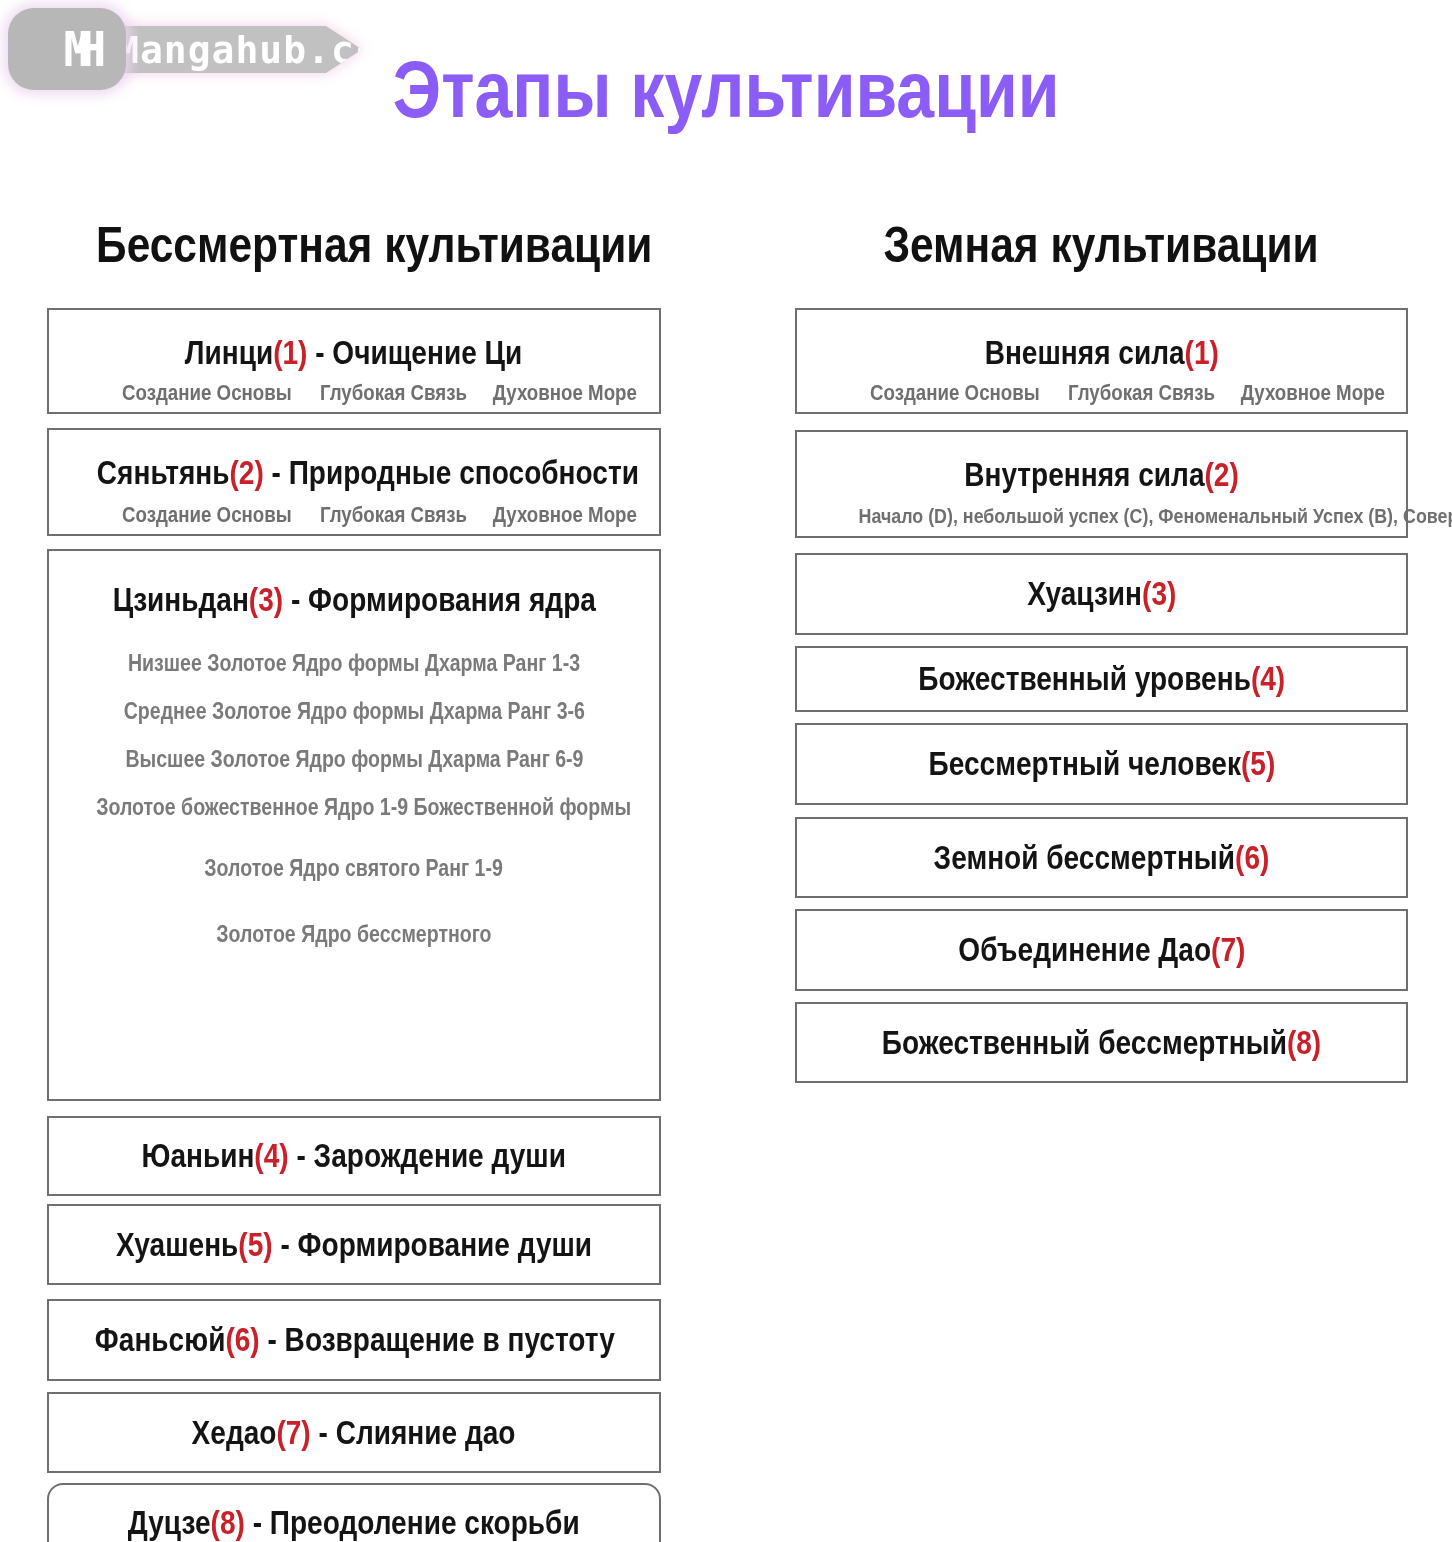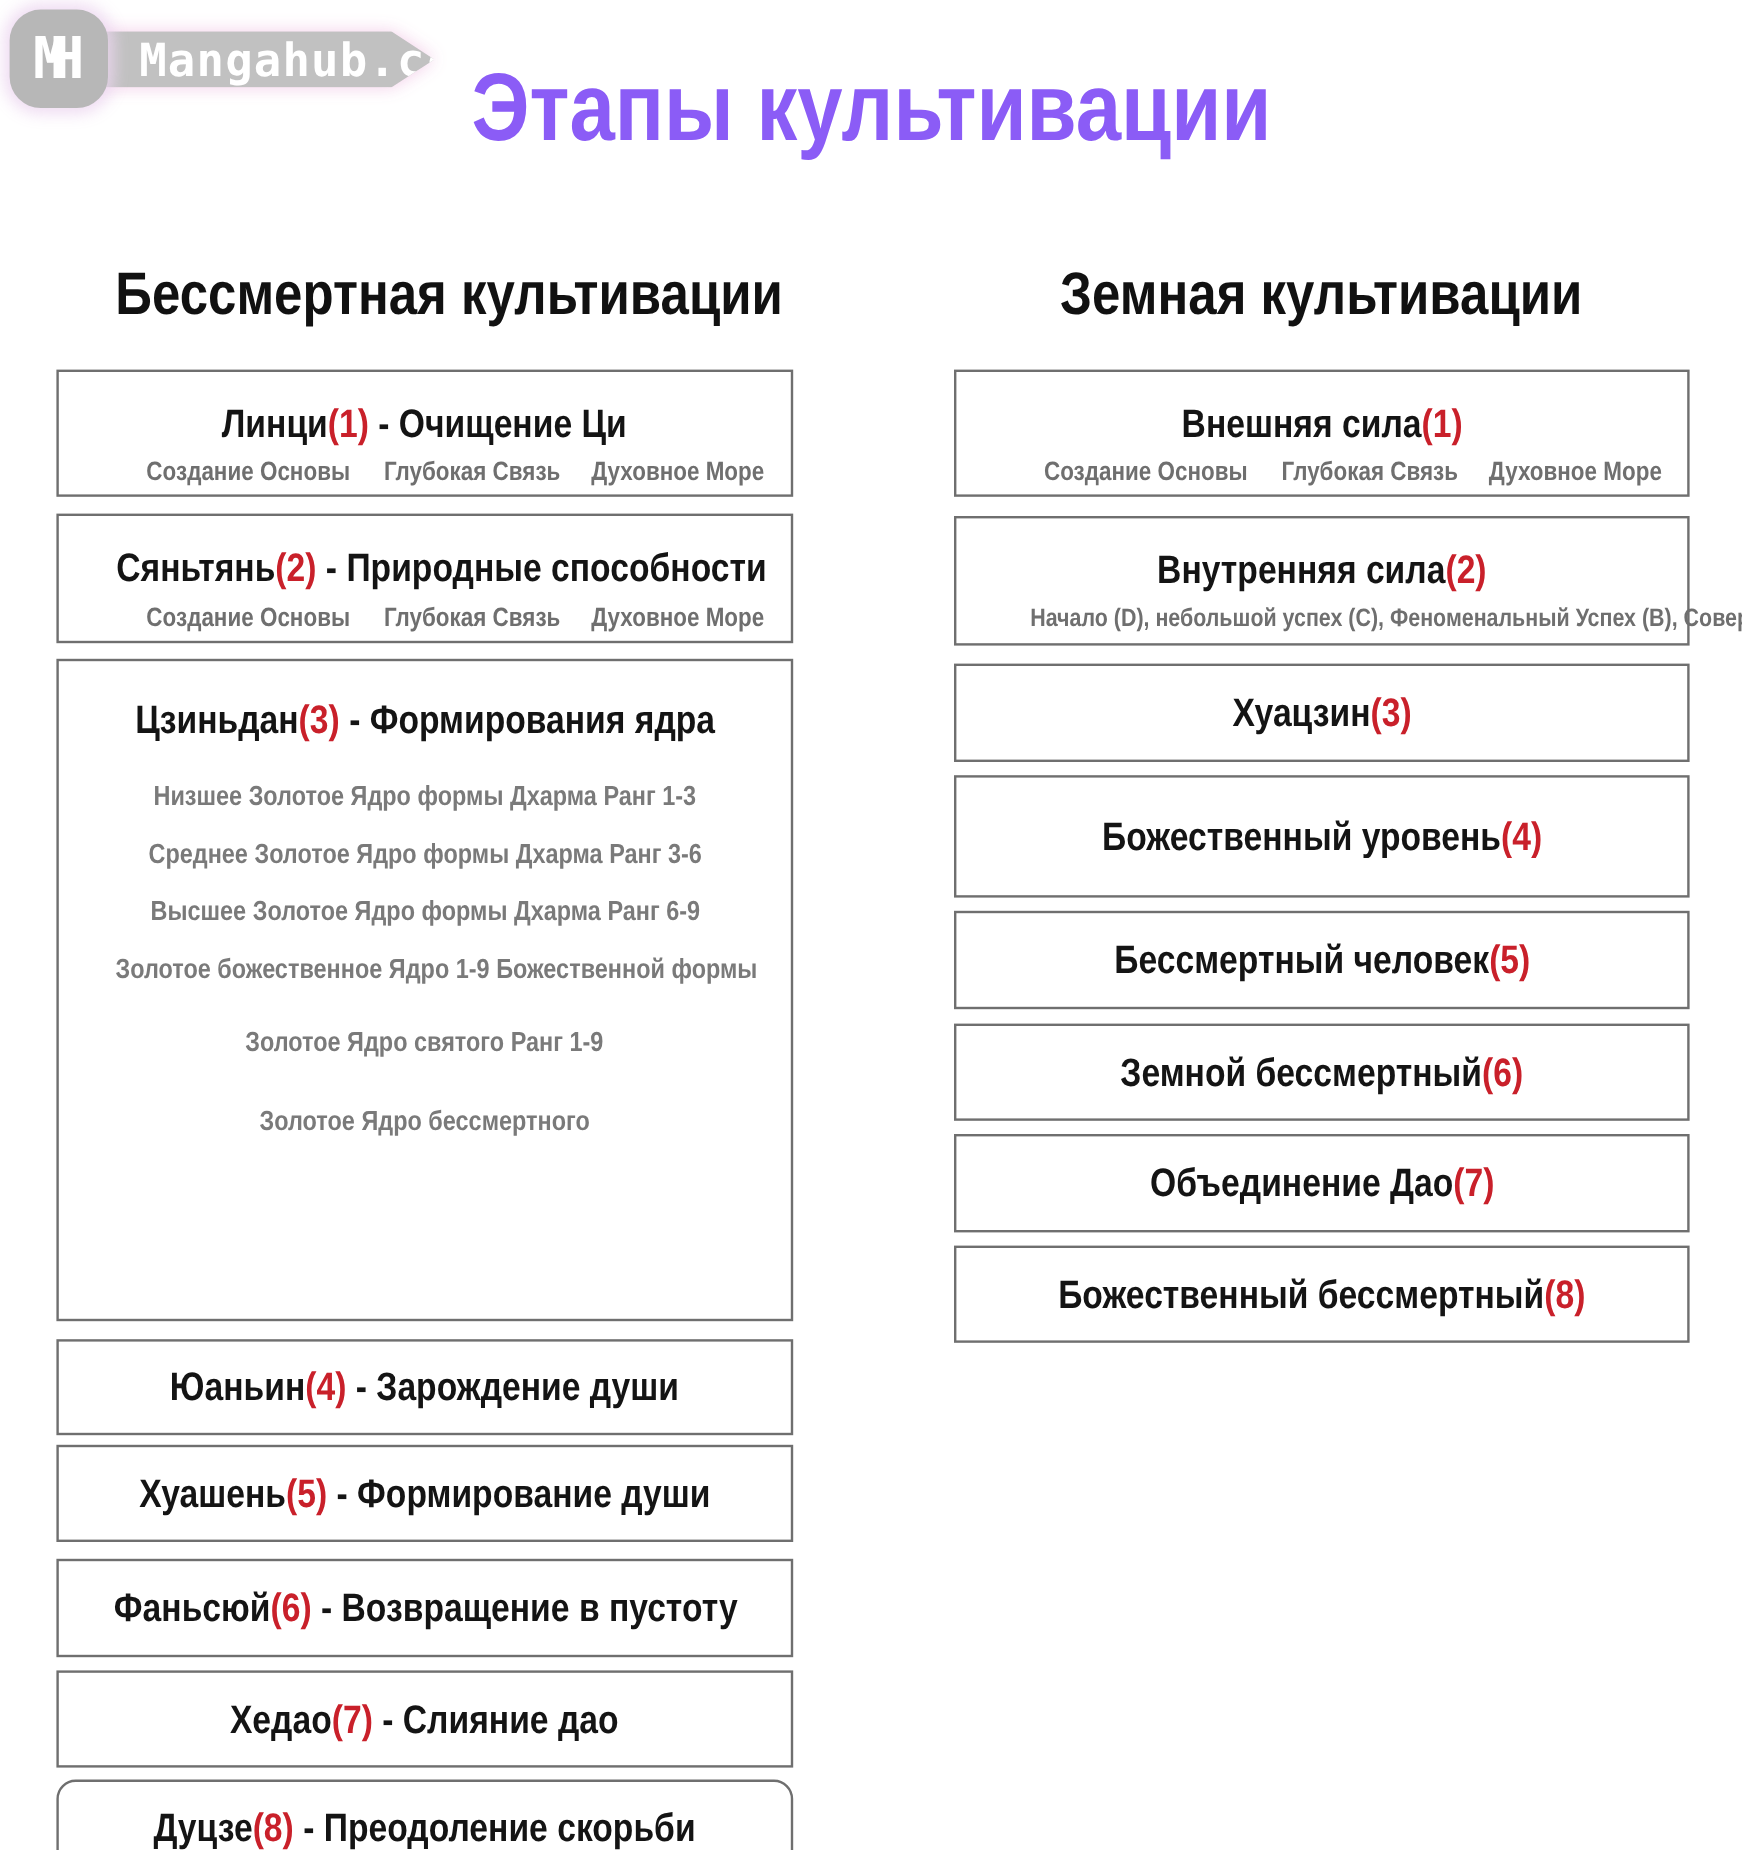--- a/index.html
+++ b/index.html
@@ -20,20 +20,21 @@
   }
   .ribbon-text{
     font-family:"DejaVu Sans Mono", monospace;color:#ffffff;
     font-size:38px;font-weight:bold;margin-left:46px;letter-spacing:1px;
   }
   .badge{
     position:absolute;left:8px;top:8px;width:82px;height:82px;
     background:#b7b7b7;border-radius:26px;
     display:flex;align-items:center;justify-content:center;
     box-shadow:0 0 12px 5px rgba(236,214,240,0.85);
+    padding-left:36px;
   }
   .badge-text{
     font-family:"DejaVu Sans Mono", monospace;color:#ffffff;
     font-size:48px;font-weight:bold;letter-spacing:-15px;padding-right:15px;
   }
 
   
   .page-title{
     position:absolute;top:44px;left:0;width:100%;margin:0;
     text-align:center;font-size:80px;font-weight:bold;color:#8b5cf6;
@@ -165,21 +166,21 @@
 
     <div class="box has-sub" style="height:108px;margin-bottom:15px;padding-left:20px;">
       <div class="title"><span class="cond"><span>Внутренняя сила</span><span class="num">(2)</span><span></span></span></div>
       <div class="subline"><span class="cond">Начало (D), небольшой успех (C), Феноменальный Успех (B), Совершенный(A)</span></div>
     </div>
 
     <div class="box" style="height:82px;margin-bottom:11px;">
       <div class="title"><span class="cond"><span>Хуацзин</span><span class="num">(3)</span><span></span></span></div>
     </div>
 
-    <div class="box" style="height:102px;margin-bottom:11px;">
+    <div class="box" style="height:66px;margin-bottom:11px;">
       <div class="title"><span class="cond"><span>Божественный уровень</span><span class="num">(4)</span><span></span></span></div>
     </div>
 
     <div class="box" style="height:82px;margin-bottom:12px;">
       <div class="title"><span class="cond"><span>Бессмертный человек</span><span class="num">(5)</span><span></span></span></div>
     </div>
 
     <div class="box" style="height:81px;margin-bottom:11px;">
       <div class="title"><span class="cond"><span>Земной бессмертный</span><span class="num">(6)</span><span></span></span></div>
     </div>

